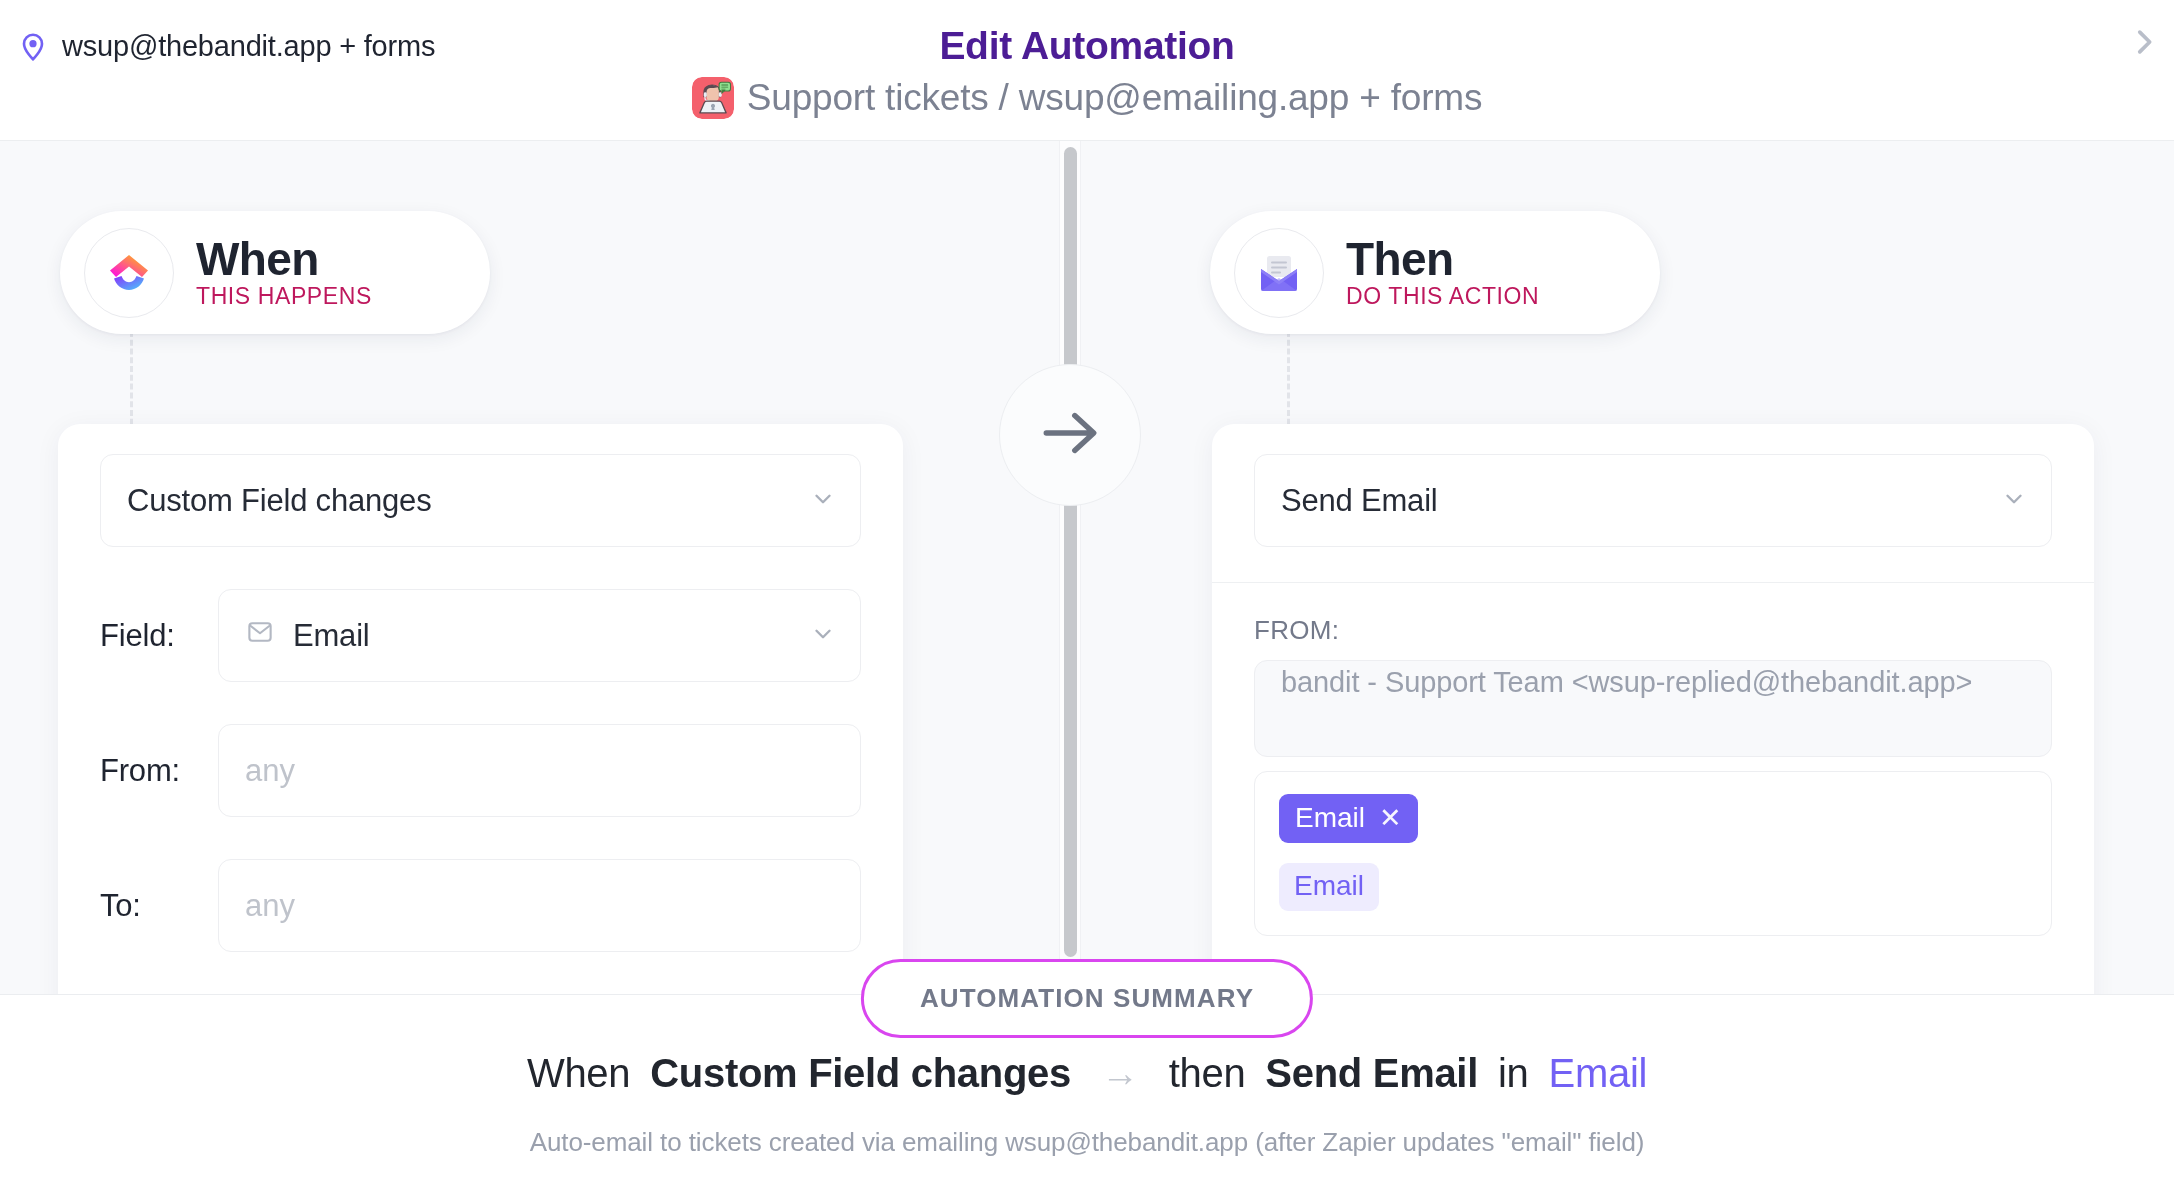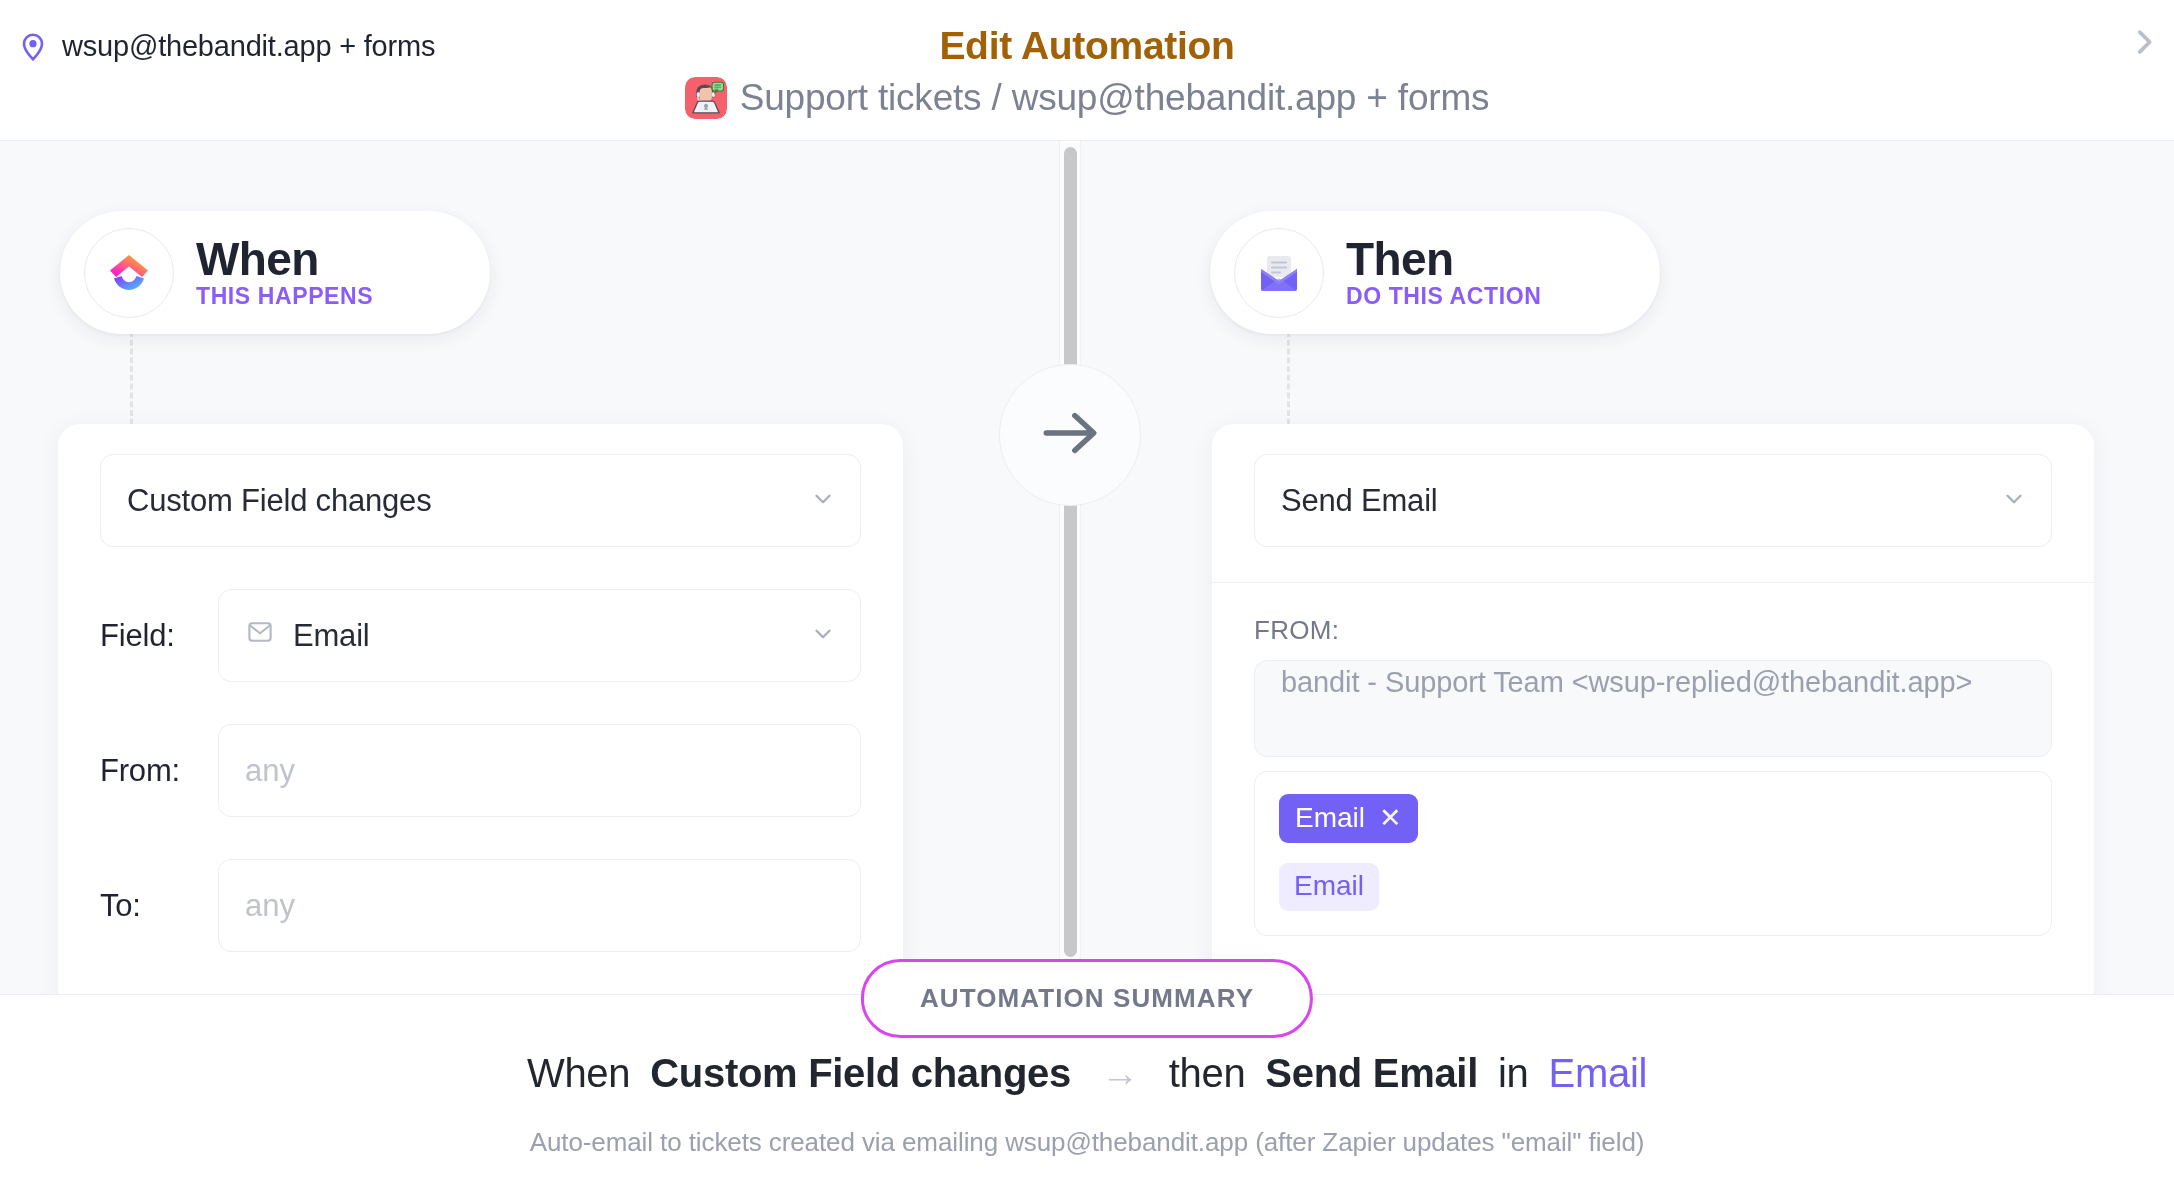--- a/index.html
+++ b/index.html
@@ -34,21 +34,21 @@
     letter-spacing: -0.2px;
   }
 
   .header-center {
     position: absolute; left: 0; top: 0;
     width: 2174px;
     display: flex; flex-direction: column; align-items: center;
   }
   .header-title {
     margin-top: 24px;
-    font-size: 39px; font-weight: 700; color: #a16207;
+    font-size: 39px; font-weight: 700; color: #4c1d95;
     letter-spacing: -0.3px;
   }
   .header-sub {
     margin-top: 9px;
     display: flex; align-items: center; gap: 13px;
     font-size: 37px; font-weight: 400; color: #7c8292;
     letter-spacing: -0.2px;
   }
   .ticket-emoji {
     width: 42px; height: 42px; border-radius: 10px;
@@ -103,21 +103,21 @@
     display: flex; align-items: center; justify-content: center;
     flex: none;
     background: #fff;
   }
   .pill-text { margin-left: 22px; }
   .pill-title {
     font-size: 46px; font-weight: 700; color: #1f2430;
     line-height: 1.05; letter-spacing: -0.6px;
   }
   .pill-sub {
-    font-size: 23px; color: #8b5cf6; font-weight: 700;
+    font-size: 23px; color: #be185d; font-weight: 400;
     letter-spacing: 0.6px; margin-top: 0;
   }
 
   
   .dash {
     position: absolute; width: 0; top: 190px; height: 120px;
     border-left: 3px dashed #e2e4e9;
   }
   .dash-left { left: 130px; }
   .dash-right { left: 1287px; }
@@ -300,21 +300,21 @@
             <path d="M14.8 20.5v3.6c0 1.6 1.3 2.9 2.9 2.9h2.4" stroke="#e9eef5" stroke-width="1.4" fill="none"></path>
             <path d="M9 41l5-11.5c.5-1.1 1.6-1.9 2.9-1.9h14.2c1.3 0 2.4.8 2.9 1.9L39 41z" fill="#eef2f7" stroke="#5b4a52" stroke-width="1.5" stroke-linejoin="round"></path>
             <path d="M24 30.6a2.4 2.4 0 0 0-1.3 4.4l-.7 2.6h4l-.7-2.6a2.4 2.4 0 0 0-1.3-4.4z" fill="#9aa4b2"></path>
             <rect x="31" y="6" width="13" height="10" rx="2.6" fill="#8fe08f" stroke="#3f7a3f" stroke-width="1.2"></rect>
             <path d="M34 18.5 35 15.4h2.6z" fill="#8fe08f" stroke="#3f7a3f" stroke-width="1.2" stroke-linejoin="round"></path>
             <rect x="33.4" y="8.6" width="8" height="1.1" rx=".55" fill="#3f7a3f"></rect>
             <rect x="33.4" y="11" width="8" height="1.1" rx=".55" fill="#3f7a3f"></rect>
             <rect x="33.4" y="13.3" width="5" height="1.1" rx=".55" fill="#3f7a3f"></rect>
           </svg>
         </span>
-        <span>Support tickets / wsup@thebandit.app + forms</span>
+        <span>Support tickets / wsup@emailing.app + forms</span>
       </div>
     </div>
 
     <div class="close-chevron">
       <span>
         <svg width="34" height="34" viewBox="0 0 24 24" fill="none">
           <path d="M9 5l7 7-7 7" stroke="#b9bec9" stroke-width="2.6" stroke-linecap="round" stroke-linejoin="round"></path>
         </svg>
       </span>
     </div>

